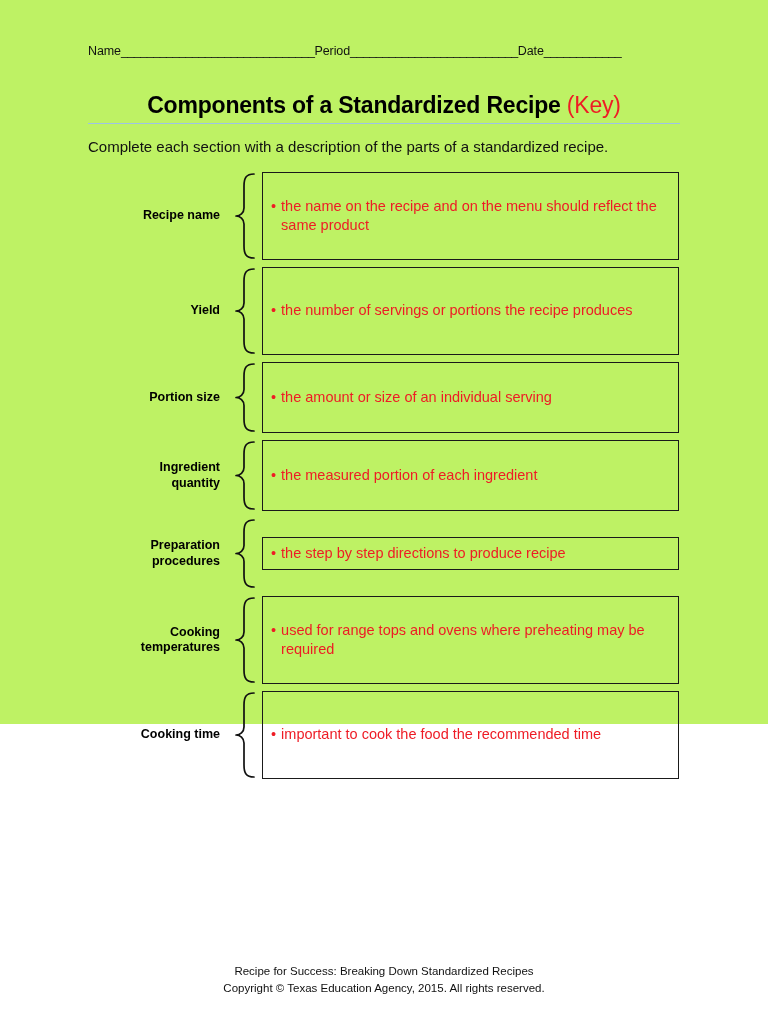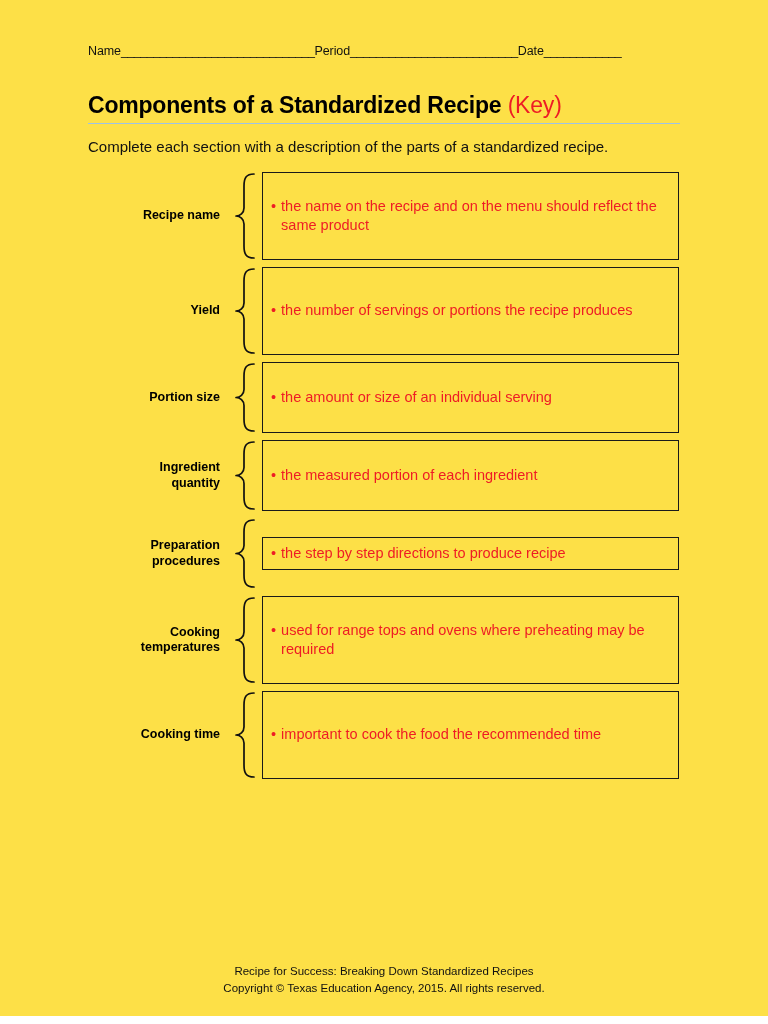--- a/index.html
+++ b/index.html
@@ -13,22 +13,22 @@
     position: relative;
     font-family: "Liberation Sans", sans-serif;
     color: #000000;
     overflow: hidden;
   }
 
   .page {
     position: absolute;
     left: 0; top: 0;
     width: 768px;
-    height: 1016px;
-    background: #fde047;
+    height: 724px;
+    background: #bef264;
   }
 
   
   .id-line {
     position: absolute;
     left: 88px;
     top: 44px;
     width: 592px;
     font-size: 12.5px;
     letter-spacing: -0.1px;
@@ -43,21 +43,21 @@
   .title-wrap {
     position: absolute;
     left: 88px;
     top: 93px;
     width: 592px;
   }
   .doc-title {
     font-size: 23px;
     font-weight: bold;
     letter-spacing: -0.2px;
-    text-align: left;
+    text-align: center;
     line-height: 1.05;
     white-space: nowrap;
   }
   .doc-title .key {
     color: #ee1c25;
     font-weight: normal;
   }
   .title-rule {
     margin-top: 6px;
     height: 0;

